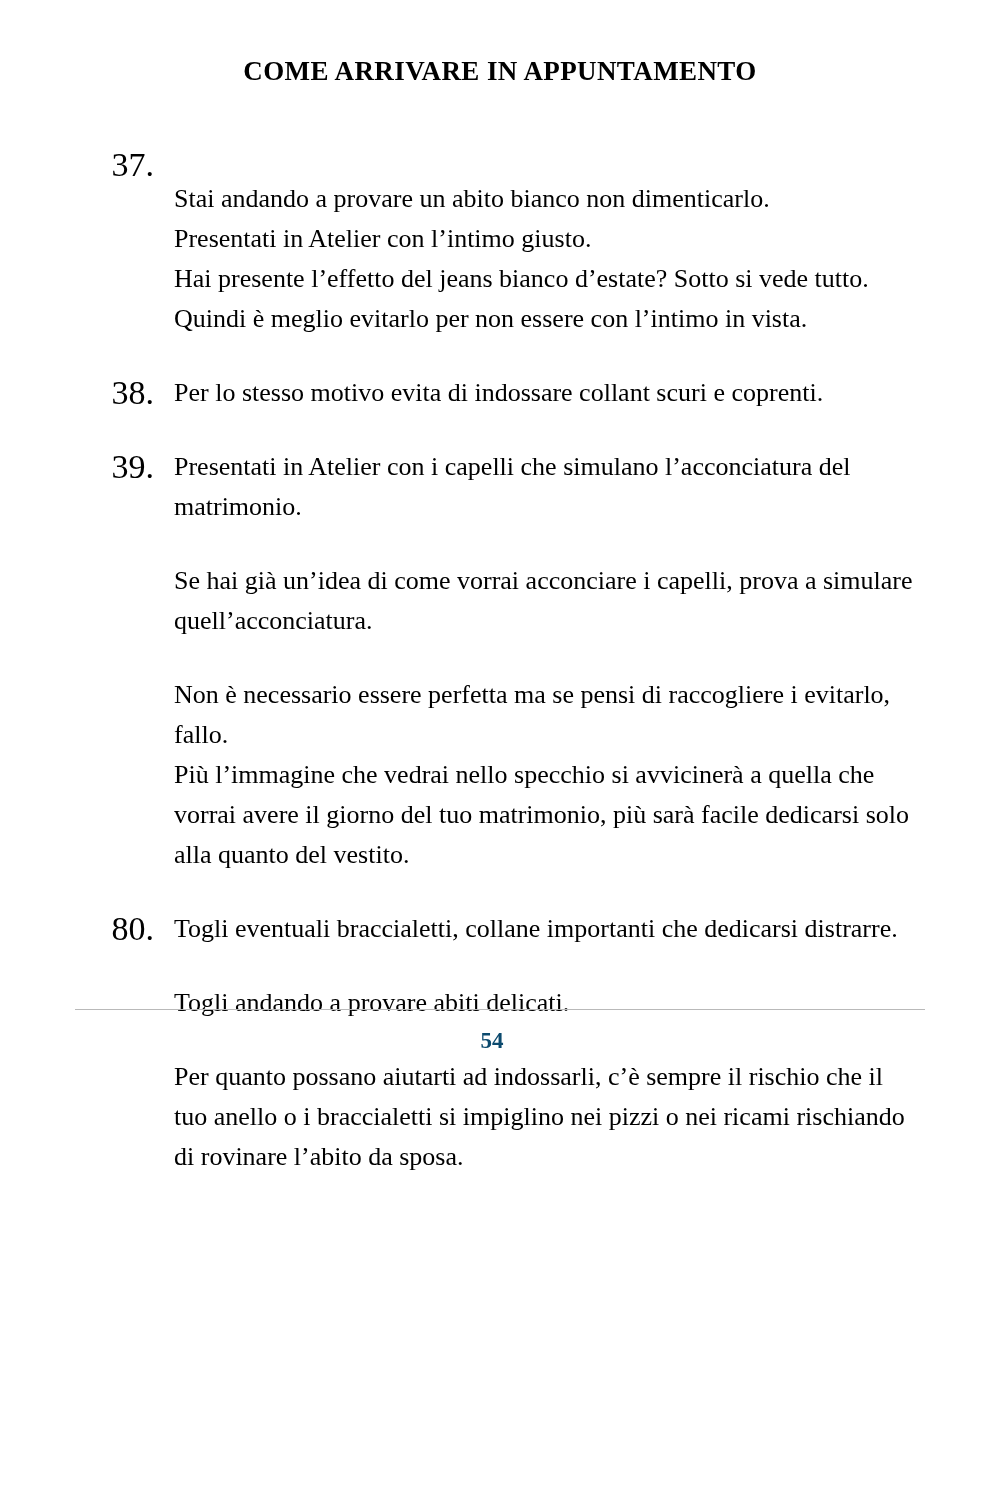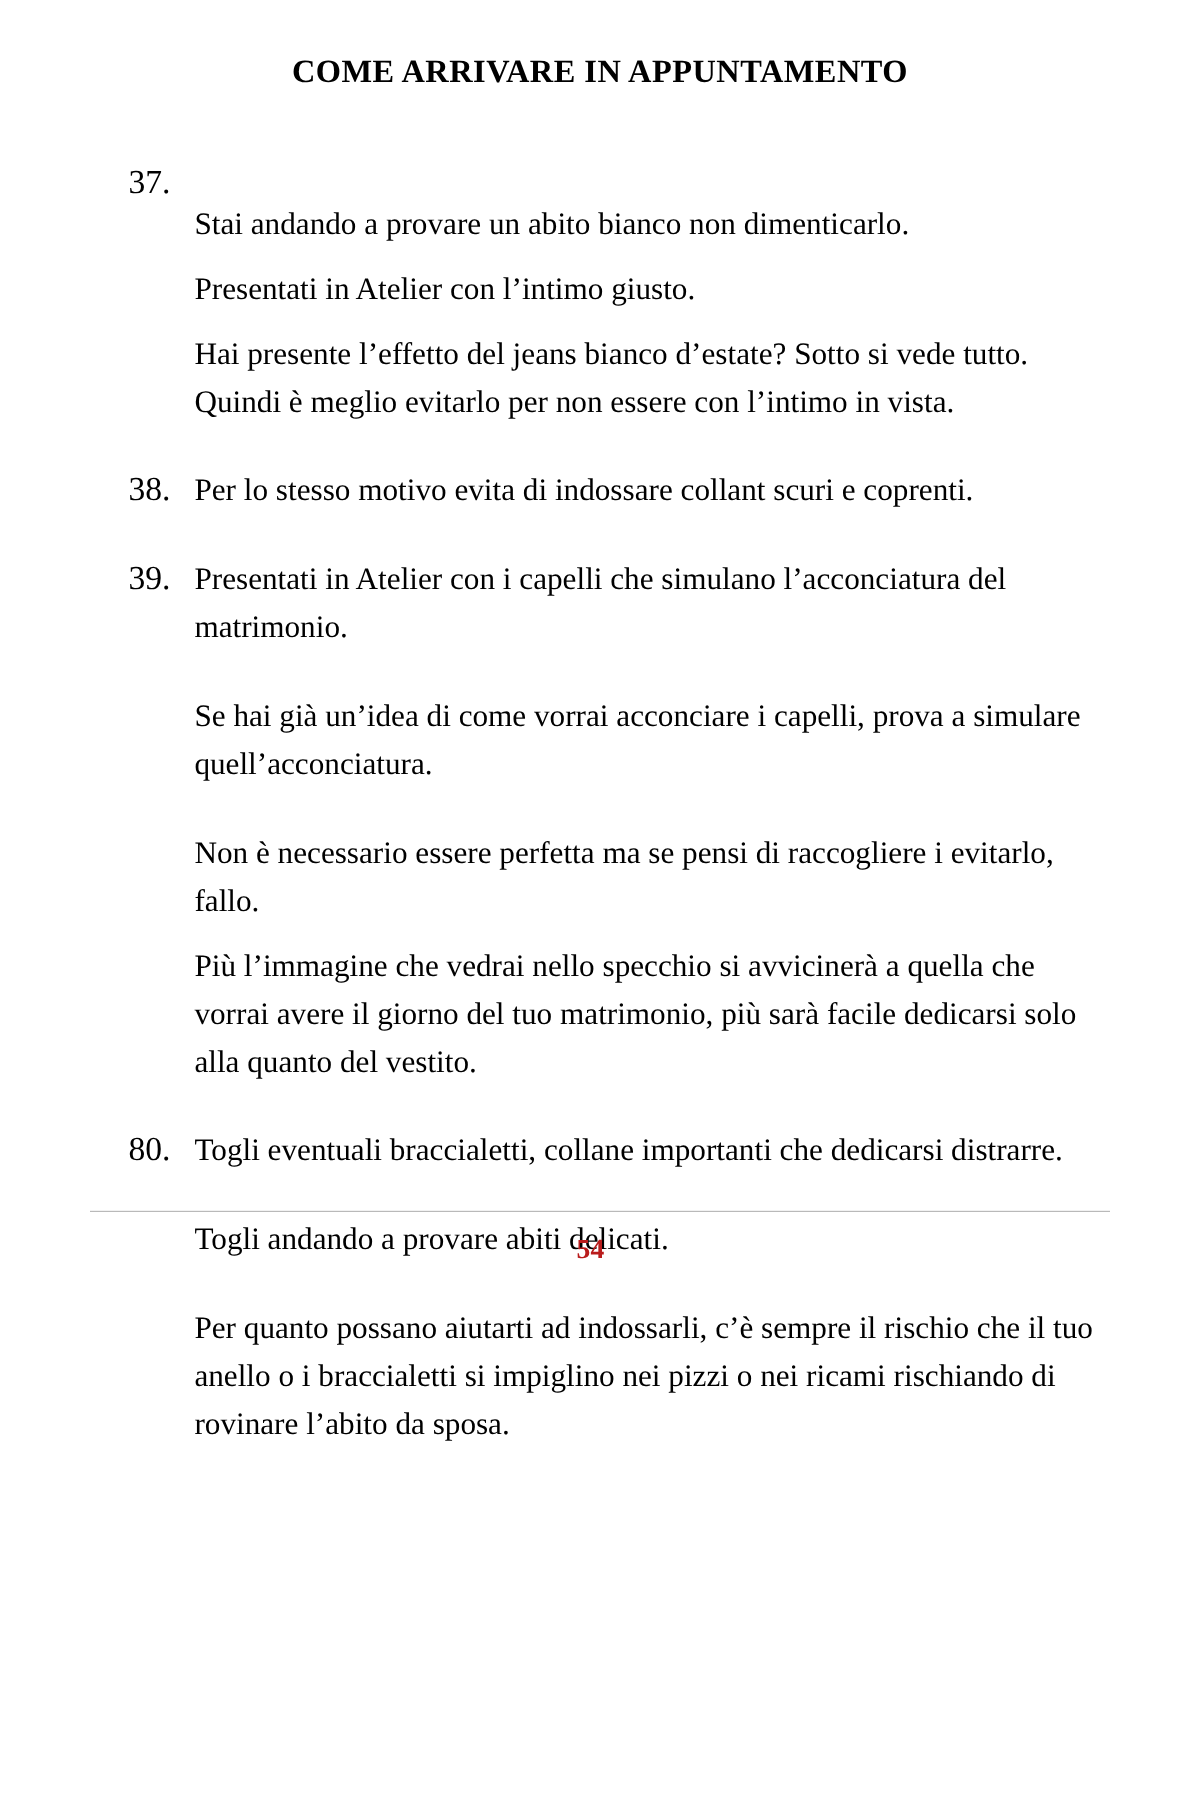--- a/index.html
+++ b/index.html
@@ -13,21 +13,21 @@
     font-family: "Liberation Serif", serif;
     color: #000000;
     position: relative;
     overflow: hidden;
   }
   .page {
     width: 1000px;
     height: 1072px;
     position: relative;
     box-sizing: border-box;
-    padding: 0;
+    padding: 12px;
   }
   .doc-title {
     text-align: center;
     font-weight: bold;
     font-size: 27px;
     letter-spacing: 0.4px;
     margin: 0;
     padding-top: 44px;
     font-family: "Liberation Serif", serif;
   }
@@ -38,36 +38,36 @@
   }
   .item {
     display: flex;
     align-items: flex-start;
     margin-bottom: 0;
   }
   .item-number {
     width: 62px;
     flex: 0 0 62px;
     text-align: right;
-    font-size: 28px;
+    font-size: 34px;
     line-height: 40px;
     padding-right: 0;
   }
   .item-body {
     flex: 1 1 auto;
     padding-left: 20px;
   }
   .para {
     font-size: 26px;
     line-height: 40px;
     margin: 0;
     text-align: left;
   }
   .para + .para {
-    margin-top: 14px;
+    margin-top: 0;
   }
   .para.gap {
     margin-top: 34px;
   }
   .item-block {
     margin-bottom: 34px;
   }
   .footer-rule {
     position: absolute;
     left: 75px;
@@ -77,21 +77,21 @@
     background: #b9b9b9;
   }
   .page-number {
     position: absolute;
     left: 0;
     right: 16px;
     bottom: 18px;
     text-align: center;
     font-size: 23px;
     font-weight: bold;
-    color: #b91c1c;
+    color: #0c4a6e;
     font-family: "Liberation Serif", serif;
   }
 </style>
 </head>
 <body>
 
 <div class="page">
 
   <h1 class="doc-title">COME ARRIVARE IN APPUNTAMENTO</h1>
 

